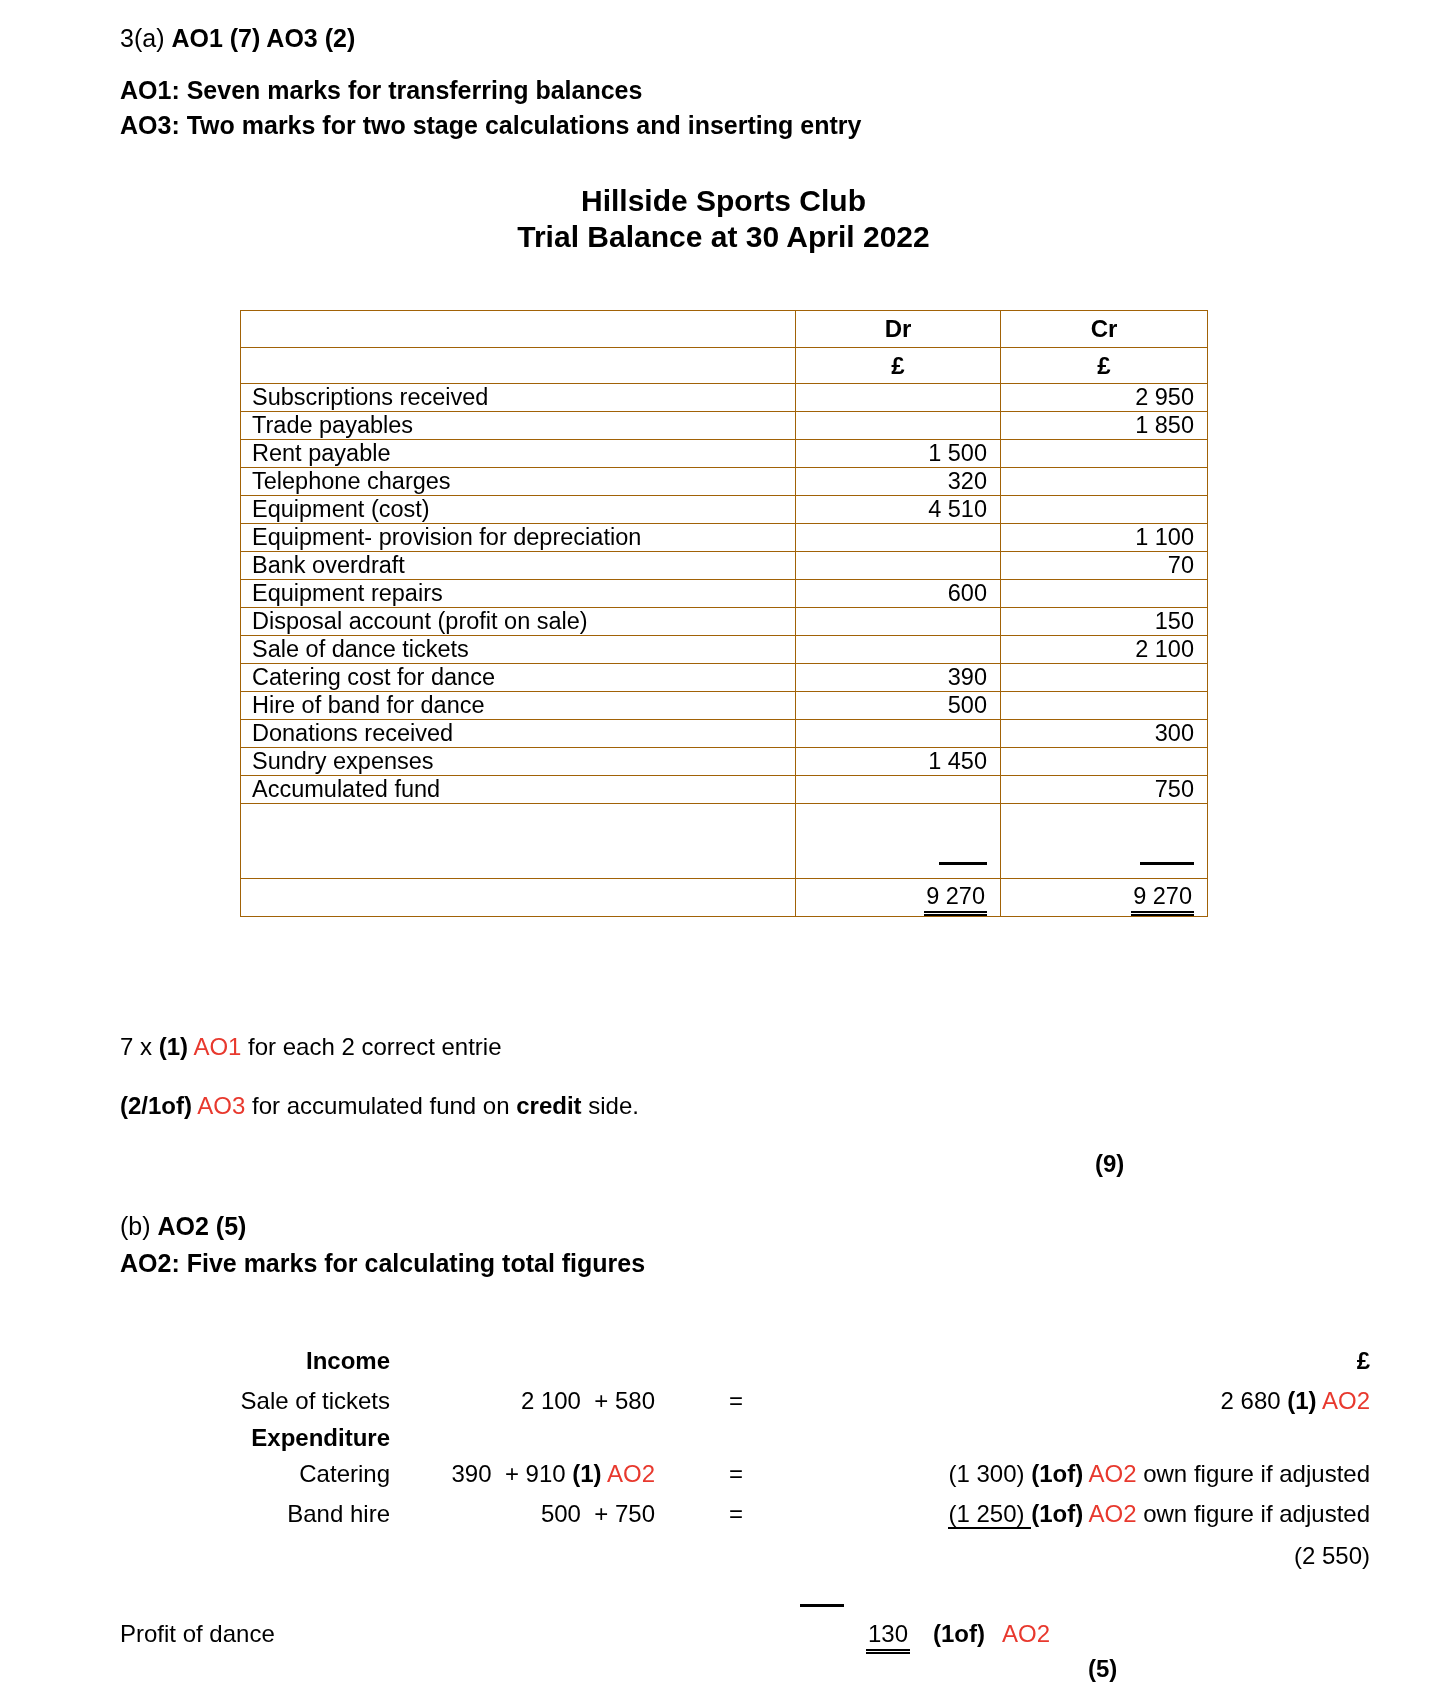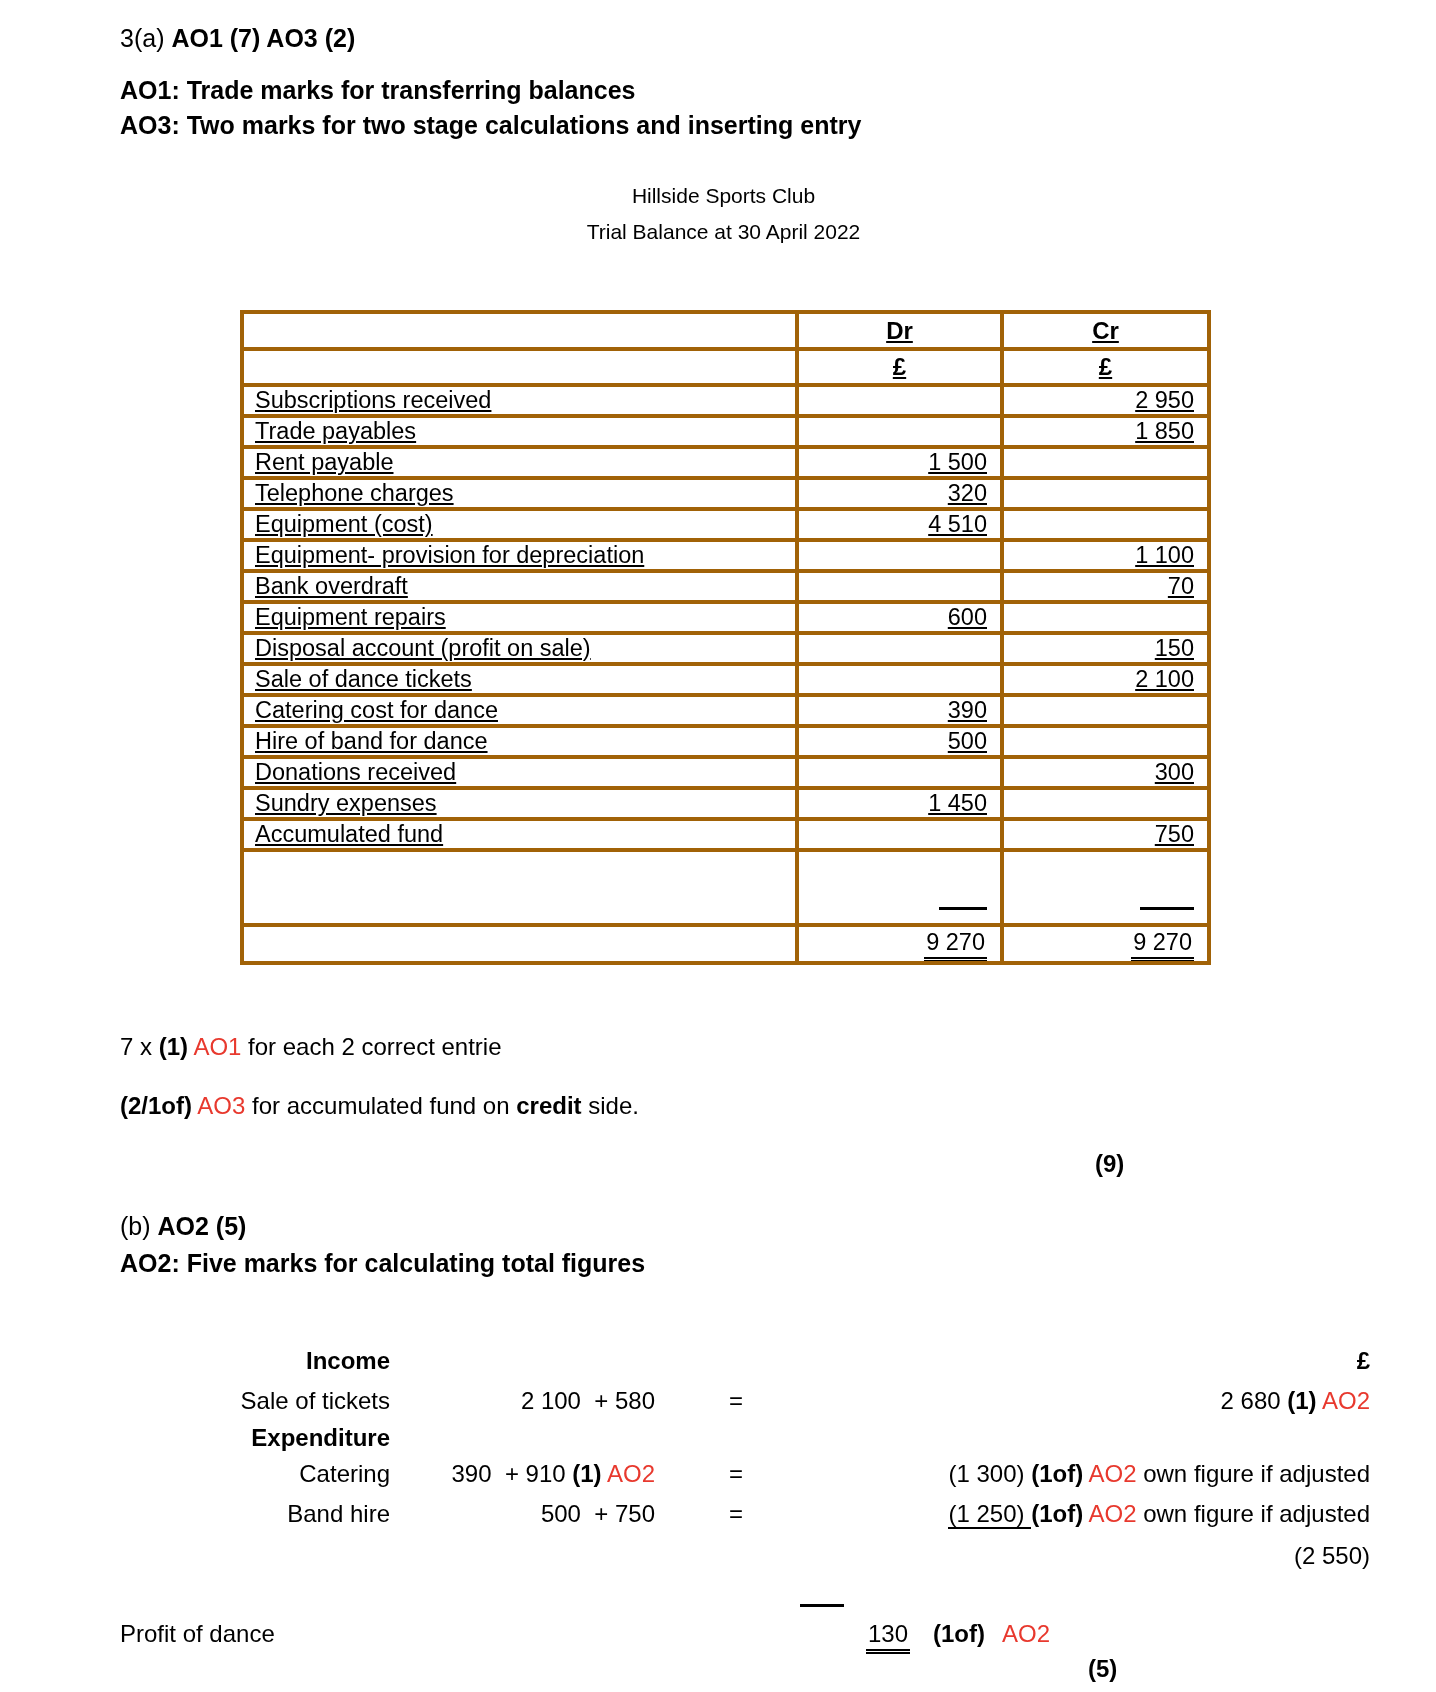--- a/index.html
+++ b/index.html
@@ -16,30 +16,30 @@
   }
   .abs { position: absolute; }
   .b { font-weight: bold; }
   .red { color: var(--red); }
   .pre { white-space: pre-wrap; }
   .heading { font-size: 25px; }
 
   
   .tb-title {
     left: 240px; width: 967px; text-align: center;
-    font-weight: normal; font-size: 21px;
+    font-weight: bold; font-size: 30px;
   }
 
   
   table.tb {
     position: absolute; left: 240px; top: 310px;
     width: 967px; border-collapse: collapse; table-layout: fixed;
     font-size: 23.5px;
   }
-  table.tb td { border: 4px solid #a16207; padding: 0; vertical-align: middle; overflow: hidden; text-decoration: underline; }
+  table.tb td { border: 1px solid #a16207; padding: 0; vertical-align: middle; overflow: hidden; }
   table.tb td.lbl { padding-left: 11px; text-align: left; }
   table.tb td.num { padding-right: 13px; text-align: right; }
   tr.hrow { height: 37px; }
   tr.hrow td { text-align: center; font-weight: bold; font-size: 24px; }
   tr.drow { height: 26px; }
   tr.gaprow { height: 75px; }
   tr.gaprow td.num { vertical-align: bottom; }
   tr.totrow { height: 38px; margin-top: 12px; }
   .gapdash { display: inline-block; width: 48px; height: 3px; background: #000; margin-bottom: 7px; }
   .dblu { display: inline-block; position: relative; border-bottom: 2px solid #000; padding: 0 2px 1px 2px; }
@@ -54,21 +54,21 @@
   .u-res { border-bottom: 2px solid #000; white-space: pre; }
   .pound-b { margin-left: 77px; font-weight: bold; }
   .dashline { background: #000; height: 3px; }
 </style>
 </head>
 <body>
 
 <div class="page">
 
   <div class="abs heading" style="left:120px; top:24px;"><span class="pre">3(a) </span><span class="b">AO1 (7) AO3 (2)</span></div>
-  <div class="abs heading b" style="left:120px; top:76px;">AO1: Trade marks for transferring balances</div>
+  <div class="abs heading b" style="left:120px; top:76px;">AO1: Seven marks for transferring balances</div>
   <div class="abs heading b" style="left:120px; top:111px;">AO3: Two marks for two stage calculations and inserting entry</div>
 
   <div class="abs tb-title" style="top:184px;">Hillside Sports Club</div>
   <div class="abs tb-title" style="top:220px;">Trial Balance at 30 April 2022</div>
 
   <table class="tb">
     <colgroup>
         <col style="width:555px">
         <col style="width:205px">
         <col style="width:207px">

